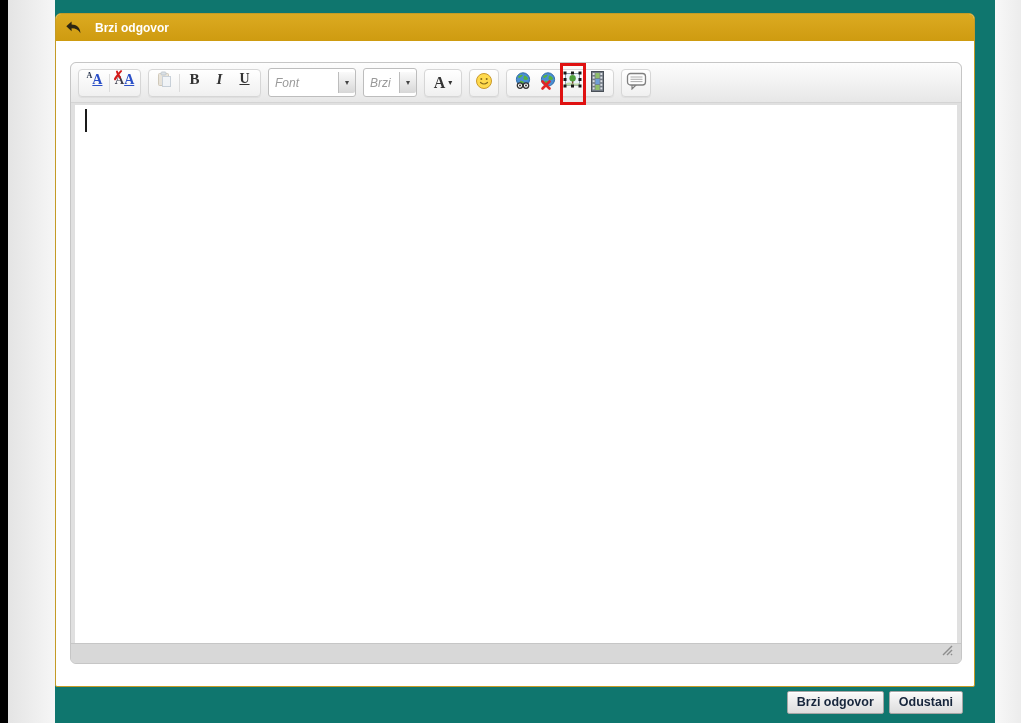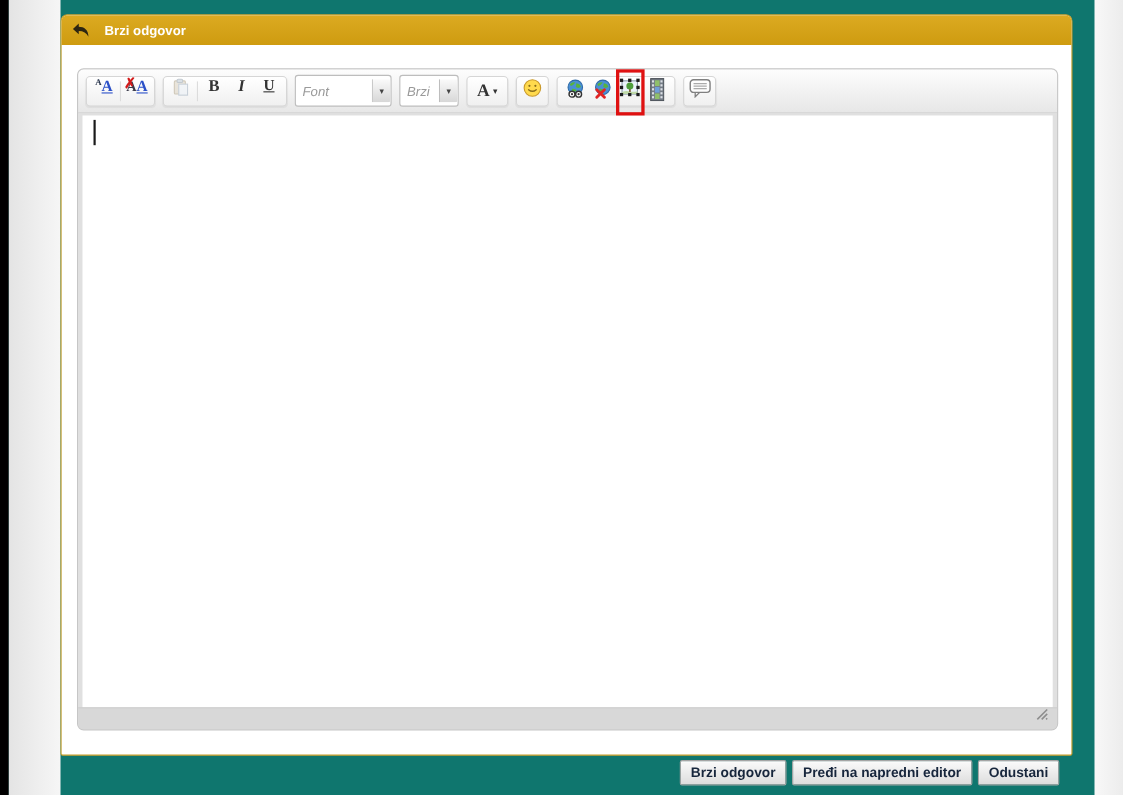--- a/index.html
+++ b/index.html
@@ -287,16 +287,15 @@
           </g>
         </svg>
       </span>
     </div>
   </div>
 
   <div class="annotation-box"></div>
 
   <div class="footer-row">
     <button class="footer-btn">Brzi odgovor</button>
-    <button class="footer-btn">Pređi na napredni editor</button>
     <button class="footer-btn">Odustani</button>
   </div>
 </div>
 
 </body></html>

